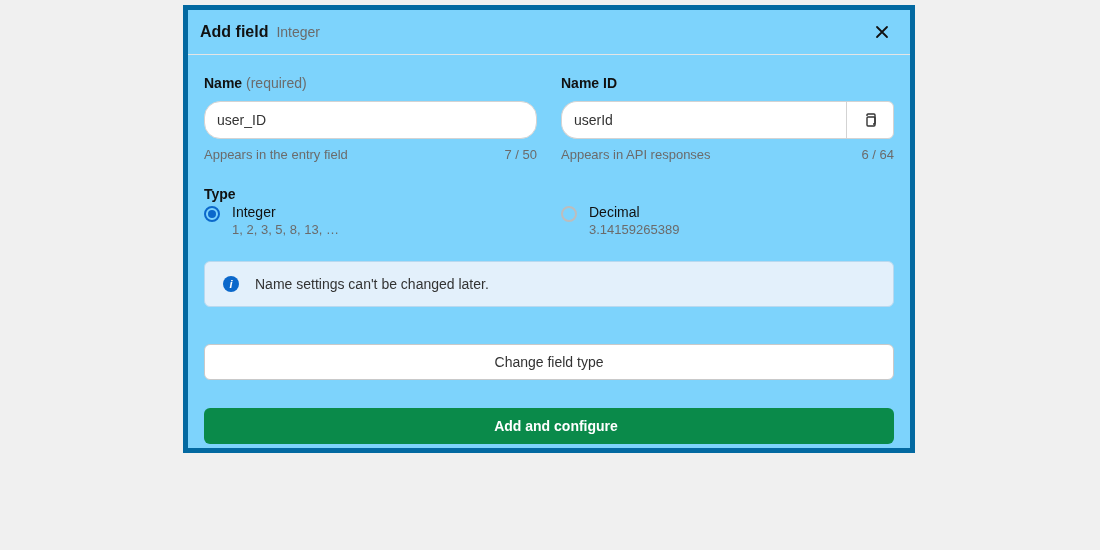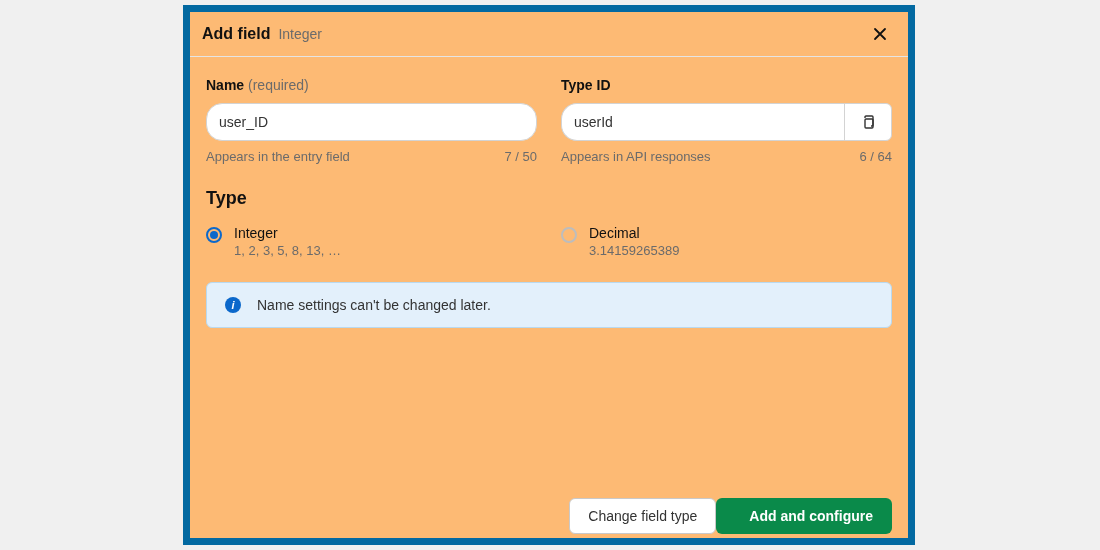--- a/index.html
+++ b/index.html
@@ -8,23 +8,23 @@
       background: #f0f0f0;
       width: 1100px;
       height: 550px;
       position: relative;
     }
     .modal {
       position: absolute;
       left: 183px;
       top: 5px;
       width: 732px;
-      height: 540px;
-      background: #fdba74;
-      border: 7px solid #0369a1;
+      height: 448px;
+      background: #7dd3fc;
+      border: 5px solid #0369a1;
       display: flex;
       flex-direction: column;
     }
     .modal-header {
       display: flex;
       align-items: center;
       justify-content: space-between;
       padding: 10px 16px 10px 12px;
       border-bottom: 1px solid #e5e5e5;
     }
@@ -110,24 +110,24 @@
       color: #333;
     }
     .field-help {
       display: flex;
       justify-content: space-between;
       font-size: 13px;
       color: #6b6b6b;
       margin-top: 8px;
     }
     .section-label {
-      font-size: 18px;
+      font-size: 14px;
       font-weight: 600;
       color: #111;
-      margin-bottom: 16px;
+      margin-bottom: 2px;
     }
     .radio-row {
       display: flex;
       gap: 24px;
       margin-bottom: 24px;
     }
     .radio-option {
       flex: 1;
       display: flex;
       align-items: flex-start;
@@ -193,22 +193,23 @@
       font-weight: 700;
       font-style: italic;
     }
     .info-text {
       font-size: 14px;
       color: #333;
     }
     .modal-footer {
       display: flex;
       justify-content: flex-end;
-      gap: 0;
+      gap: 28px;
       padding: 10px 16px 4px 16px;
+      flex-direction: column;
     }
     .btn {
       height: 36px;
       padding: 0 18px;
       border-radius: 6px;
       font-size: 14px;
       font-weight: 500;
       cursor: pointer;
       border: 1px solid transparent;
     }
@@ -251,21 +252,21 @@
         </label>
         <input type="text" class="text-input" value="user_ID" style="">
         <div class="field-help">
           <span>Appears in the entry field</span>
           <span>7 / 50</span>
         </div>
       </div>
 
       <div class="field-col">
         <label class="field-label">
-          <span>Type ID</span>
+          <span>Name ID</span>
         </label>
         <div class="input-with-button">
           <input type="text" class="text-input" value="userId" style="">
           <button class="copy-btn">
             <svg width="16" height="16" viewBox="0 0 16 16">
                 <rect x="5" y="5" width="8" height="9" rx="1" fill="none" stroke="currentColor" stroke-width="1.4"></rect>
                 <path d="M5 4 V3 a1 1 0 0 1 1-1 h6 a1 1 0 0 1 1 1 v8 a1 1 0 0 1 -1 1 h-1" fill="none" stroke="currentColor" stroke-width="1.4"></path>
               </svg>
           </button>
         </div>

